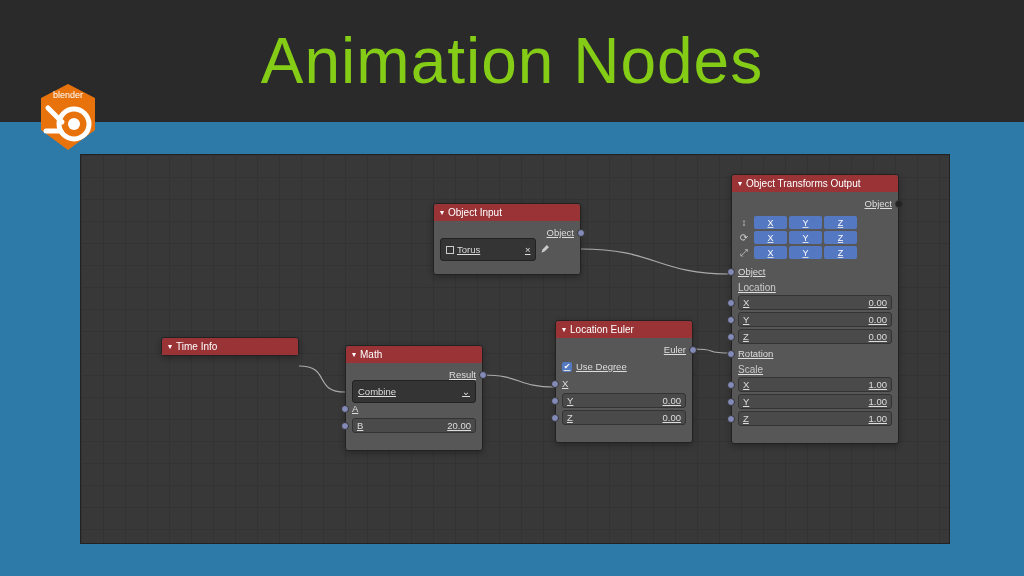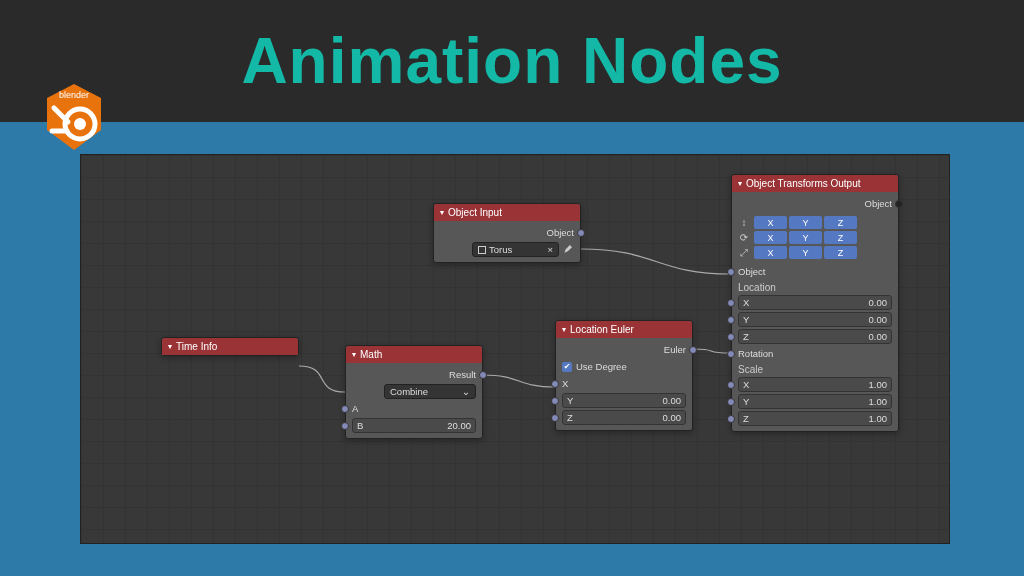--- a/index.html
+++ b/index.html
@@ -13,28 +13,28 @@
   }
   .header {
     height: 122px;
     background: #2a2a2a;
     display: flex;
     align-items: center;
     justify-content: center;
     position: relative;
   }
   .header h1 {
-    color: #14b8a6;
+    color: #84cc16;
     font-size: 64px;
-    font-weight: bold;
+    font-weight: normal;
     letter-spacing: 1px;
   }
   .logo {
     position: absolute;
-    left: 44px;
+    left: 38px;
     bottom: -30px;
     width: 60px;
     height: 70px;
   }
   .canvas {
     position: absolute;
     left: 80px;
     top: 154px;
     width: 870px;
     height: 390px;
@@ -59,21 +59,21 @@
     color: #fff;
     padding: 3px 6px;
     border-top-left-radius: 3px;
     border-top-right-radius: 3px;
     font-size: 10px;
     display: flex;
     align-items: center;
     gap: 4px;
   }
   .tri { font-size: 8px; }
-  .node-body { padding: 3px 0 4px; }
+  .node-body { padding: 3px 0 16px; text-decoration: underline; }
   .row {
     height: 17px;
     display: flex;
     align-items: center;
     padding: 0 6px;
     position: relative;
     font-size: 9.5px;
   }
   .row.right { justify-content: flex-end; }
   .sock-out, .sock-in {
@@ -98,26 +98,25 @@
     font-size: 9.5px;
   }
   .field .lbl { flex: 0 0 auto; }
   .field .val { margin-left: auto; color: #ddd; text-align: right; }
   .select {
     background: #343434;
     border: 1px solid #222;
     border-radius: 3px;
     padding: 1px 5px;
     width: 100%;
-    height: 15px;
+    height: 23px;
     display:flex;
     align-items:center;
     justify-content: space-between;
     font-size: 9.5px;
-    margin-left: 32px;
   }
   .chk {
     width:10px; height:10px;
     background:#5578c2;
     border-radius:2px;
     display:inline-flex;
     align-items:center;
     justify-content:center;
     color:#fff;
     font-size:8px;

